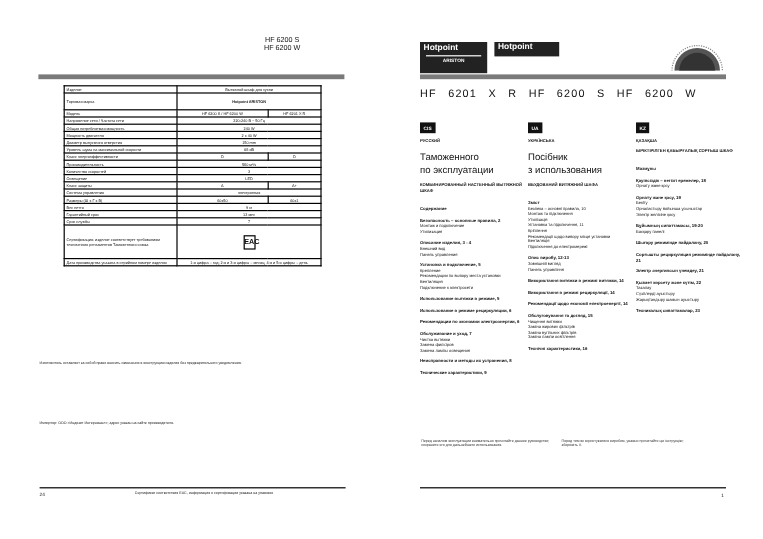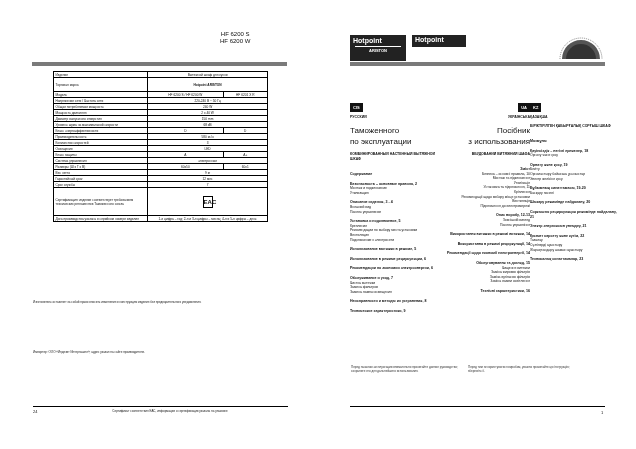--- a/index.html
+++ b/index.html
@@ -143,20 +143,21 @@
   </div>
   <div class="logo" style="left:94px;top:35px;width:54px;height:12px;font-size:7px;padding:1px 3px;box-sizing:border-box;">Hotpoint</div>
 
   <svg class="seal" viewBox="0 0 46 24">
     <path d="M4 24 A19 19 0 0 1 42 24 Z" fill="#555"></path>
     <path d="M8 24 A15 15 0 0 1 38 24 Z" fill="#333"></path>
     <path d="M2 24 A21 21 0 0 1 44 24" fill="none" stroke="#888" stroke-width="1" stroke-dasharray="1 1"></path>
   </svg>
   <div class="grey-bar" style="left:32px;top:62px;width:255px;"></div>
 
+  <div class="models">HF 6201 X R   HF 6200 S   HF 6200 W</div>
 
   <div id="cols">
       <div class="col" style="left: 32px;"><span class="lang-badge">CIS</span>
     <div class="lang-name">РУССКИЙ</div>
     <div class="col-title">
       <div>Таможенного</div>
       <div>по эксплуатации</div>
     </div>
     <div class="col-sub">КОМБИНИРОВАННЫЙ НАСТЕННЫЙ ВЫТЯЖНОЙ ШКАФ</div>
     <div class="toc">
@@ -175,21 +176,21 @@
           <div class="h">Использование вытяжки в режиме, 5</div>
           <div class="h">Использование в режиме рециркуляции, 6</div>
           <div class="h">Рекомендации по экономии электроэнергии, 6</div>
           <div class="h">Обслуживание и уход, 7</div>
           <div class="">Чистка вытяжки</div>
           <div class="">Замена фильтров</div>
           <div class="">Замена лампы освещения</div>
           <div class="h">Неисправности и методы их устранения, 8</div>
           <div class="h">Технические характеристики, 9</div>
         </div></div>
-      <div class="col" style="left: 122px; text-align: right;"><span class="lang-badge">UA</span>
+      <div class="col" style="left: 122px;"><span class="lang-badge">UA</span>
     <div class="lang-name">УКРАЇНСЬКА</div>
     <div class="col-title">
       <div>Посібник</div>
       <div>з использования</div>
     </div>
     <div class="col-sub">ВБУДОВАНИЙ ВИТЯЖНИЙ ШАФА</div>
     <div class="toc">
           <div class="h">Зміст</div>
           <div class="">Безпека – основні правила, 10</div>
           <div class="">Монтаж та підключення</div>

